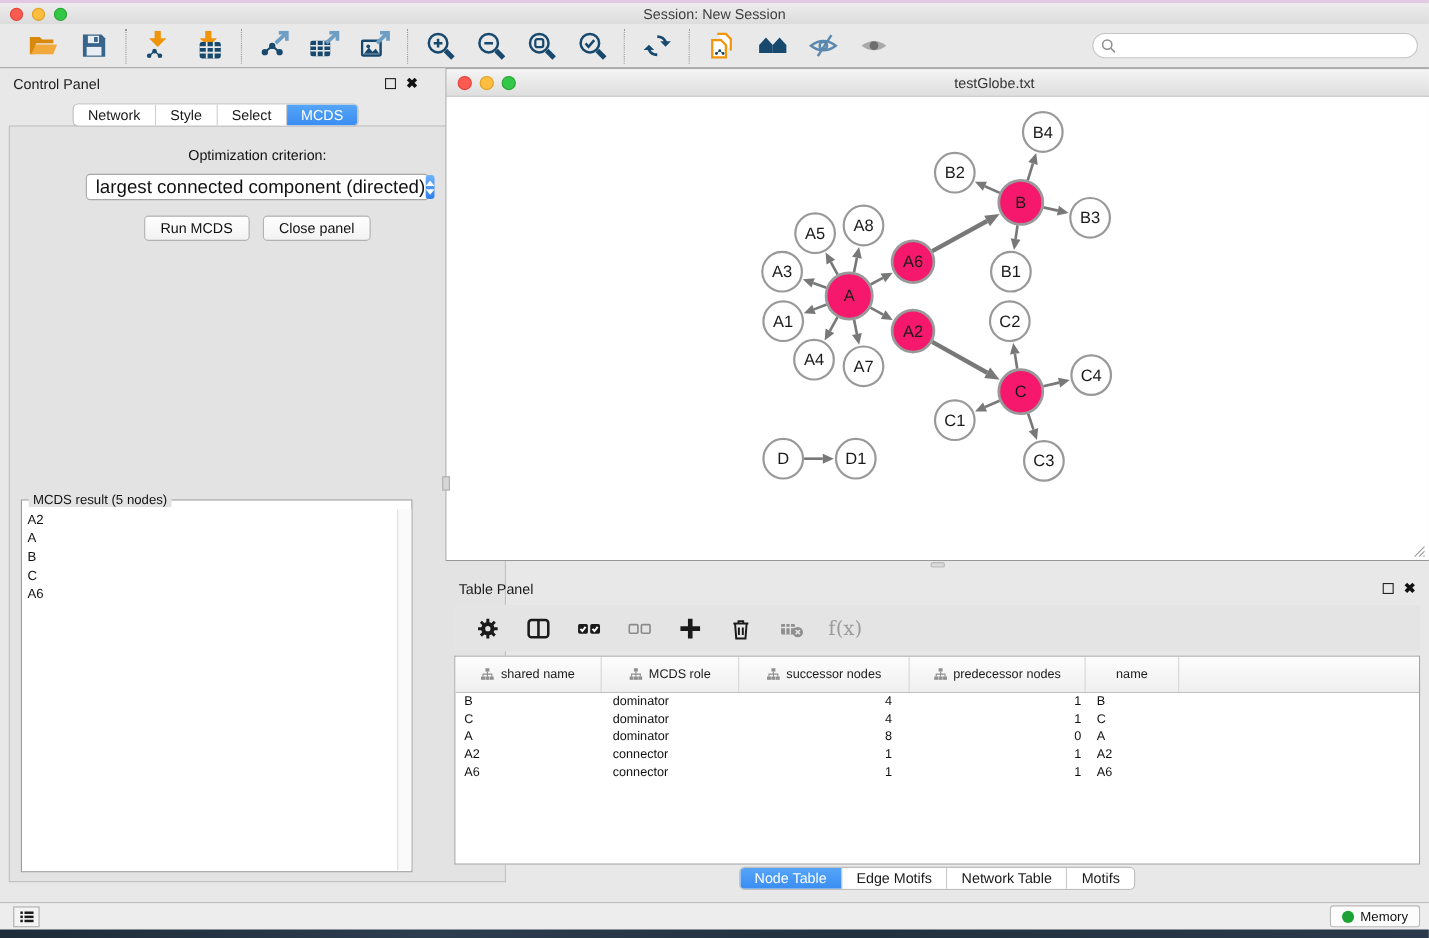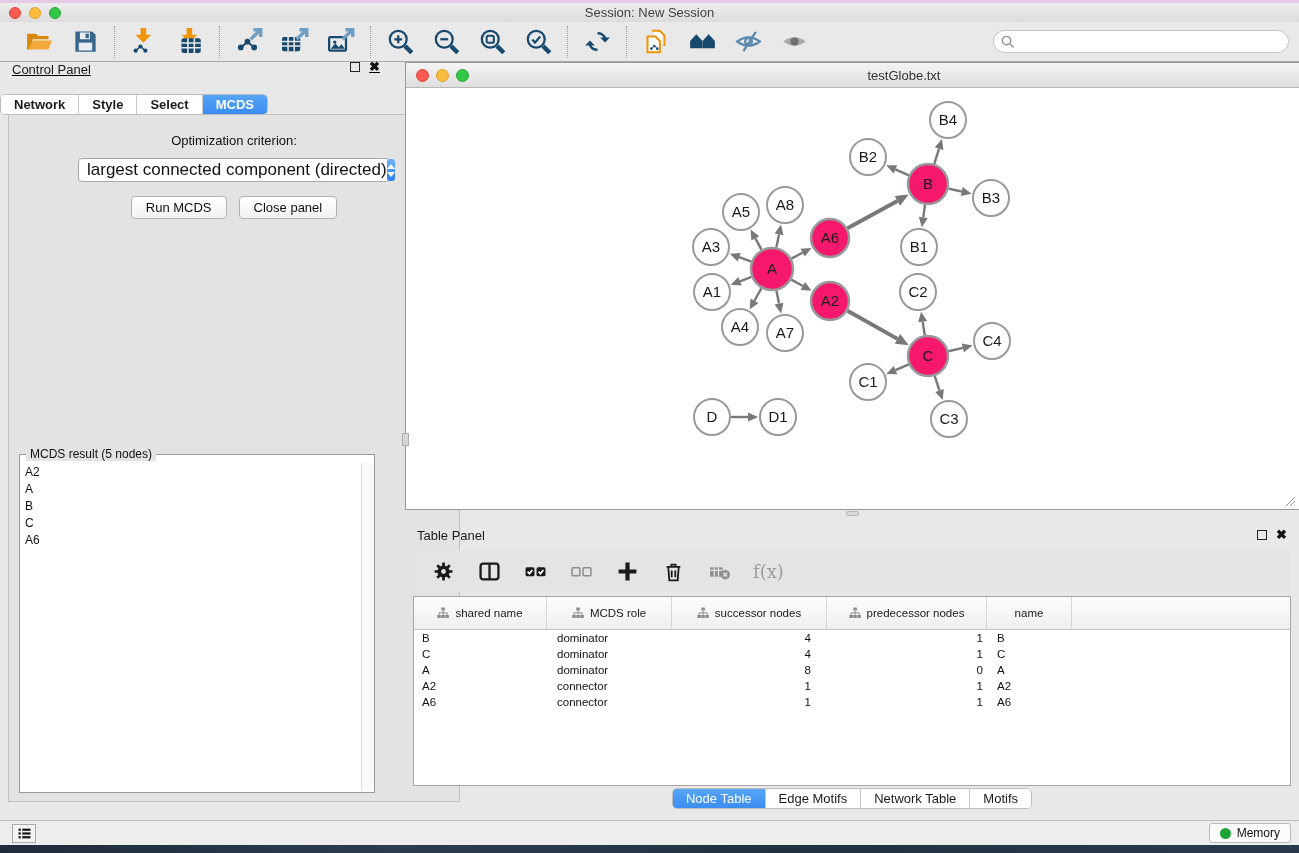--- a/index.html
+++ b/index.html
@@ -24,26 +24,26 @@
   .tb-sep { width:1px; height:32px; border-left:1px dotted #999; }
   .tb-btn { width:30px; height:30px; display:flex; align-items:center; justify-content:center; cursor:pointer; }
   .tb-btn svg { width:27px; height:27px; }
   .search-wrap { position:absolute; right:10px; top:8px; width:296px; height:23px; background:#fff;
     border:1px solid #C3C3C3; border-radius:12px; display:flex; align-items:center; padding-left:6px; }
   .search-wrap svg { width:15px; height:15px; }
   .search-wrap input { border:none; outline:none; flex:1; font-size:12px; background:transparent; height:100%; }
 
   
   .control-panel { position:absolute; left:0; top:62px; width:392px; height:748px; }
-  .cp-header { height:28px; display:flex; align-items:flex-start; padding:0 12px;text-decoration:underline; }
+  .cp-header { height:28px; display:flex; align-items:center; padding:0 12px; }
   .cp-header .cp-title { font-size:13px; color:#1A1A1A; flex:1; }
   .win-btns { display:flex; gap:9px; align-items:center; }
   .float-btn { width:10px; height:10px; border:1.5px solid #222; display:inline-block; cursor:pointer; }
   .close-btn { font-size:13px; font-weight:bold; color:#111; cursor:pointer; line-height:10px; }
-  .cp-tabs { display:flex; margin-top:4px; position:relative; z-index:2;font-weight:bold; }
+  .cp-tabs { display:flex; justify-content:center; margin-top:4px; position:relative; z-index:2; }
   .seg-tabs { display:flex; border:1px solid #BDBDBD; border-radius:5px; overflow:hidden; background:#fff; }
   .seg-tab { font-size:13px; color:#1A1A1A; padding:2px 13px; background:#fff; border-right:1px solid #C9C9C9; cursor:pointer; }
   .seg-tab:last-child { border-right:none; }
   .seg-tab.active { background:linear-gradient(#55A5F7,#3B8DF2); color:#fff; }
   .cp-content { position:absolute; left:8px; top:52px; width:452px; height:688px;
     background:#E3E3E3; border:1px solid #C0C0C0; }
   .opt-label { text-align:center; margin-top:18px; font-size:13px; color:#111; }
   .cp-select { margin:10px auto 0; width:312px; height:24px; background:#fff; border:1px solid #A8A8A8;
     border-radius:4px; display:flex; align-items:center; position:relative; cursor:pointer; }
   .cp-select .sel-text { flex:1; font-size:17px; padding-left:8px; color:#111; white-space:nowrap; }

